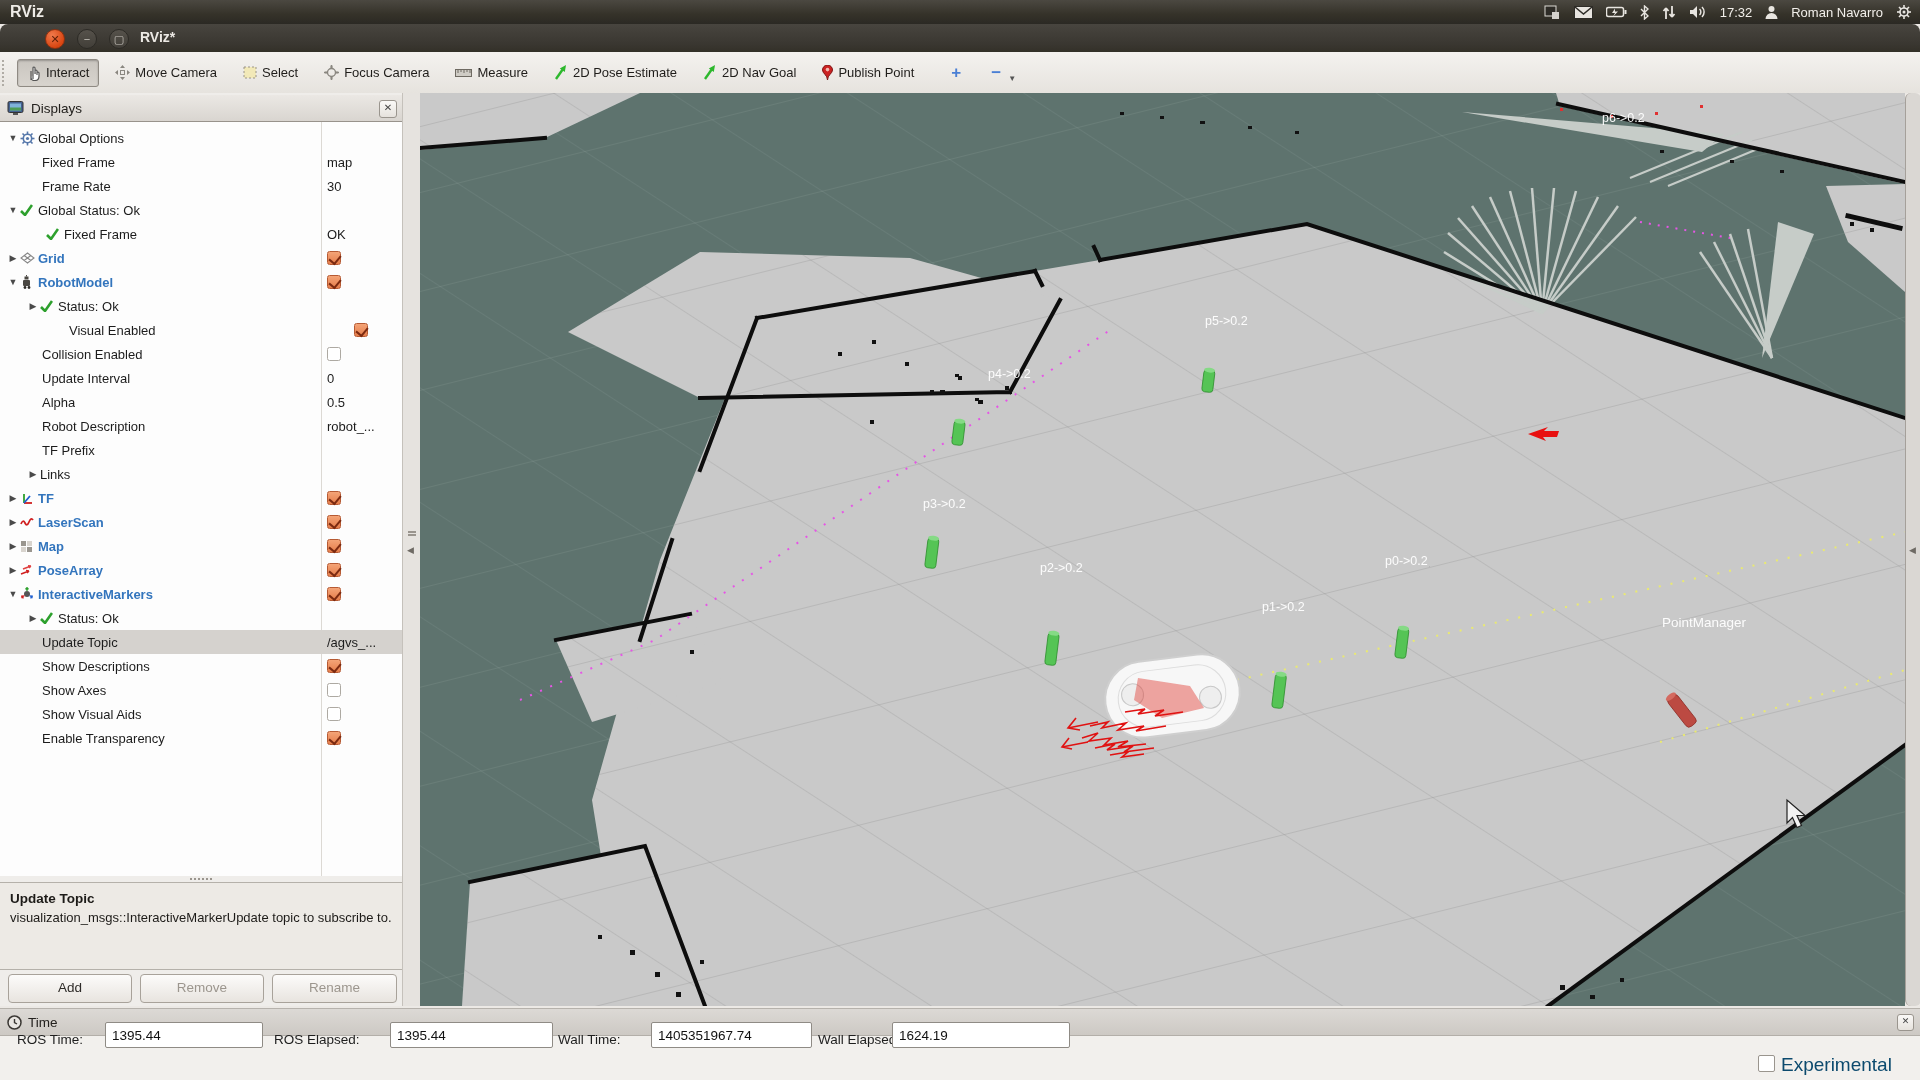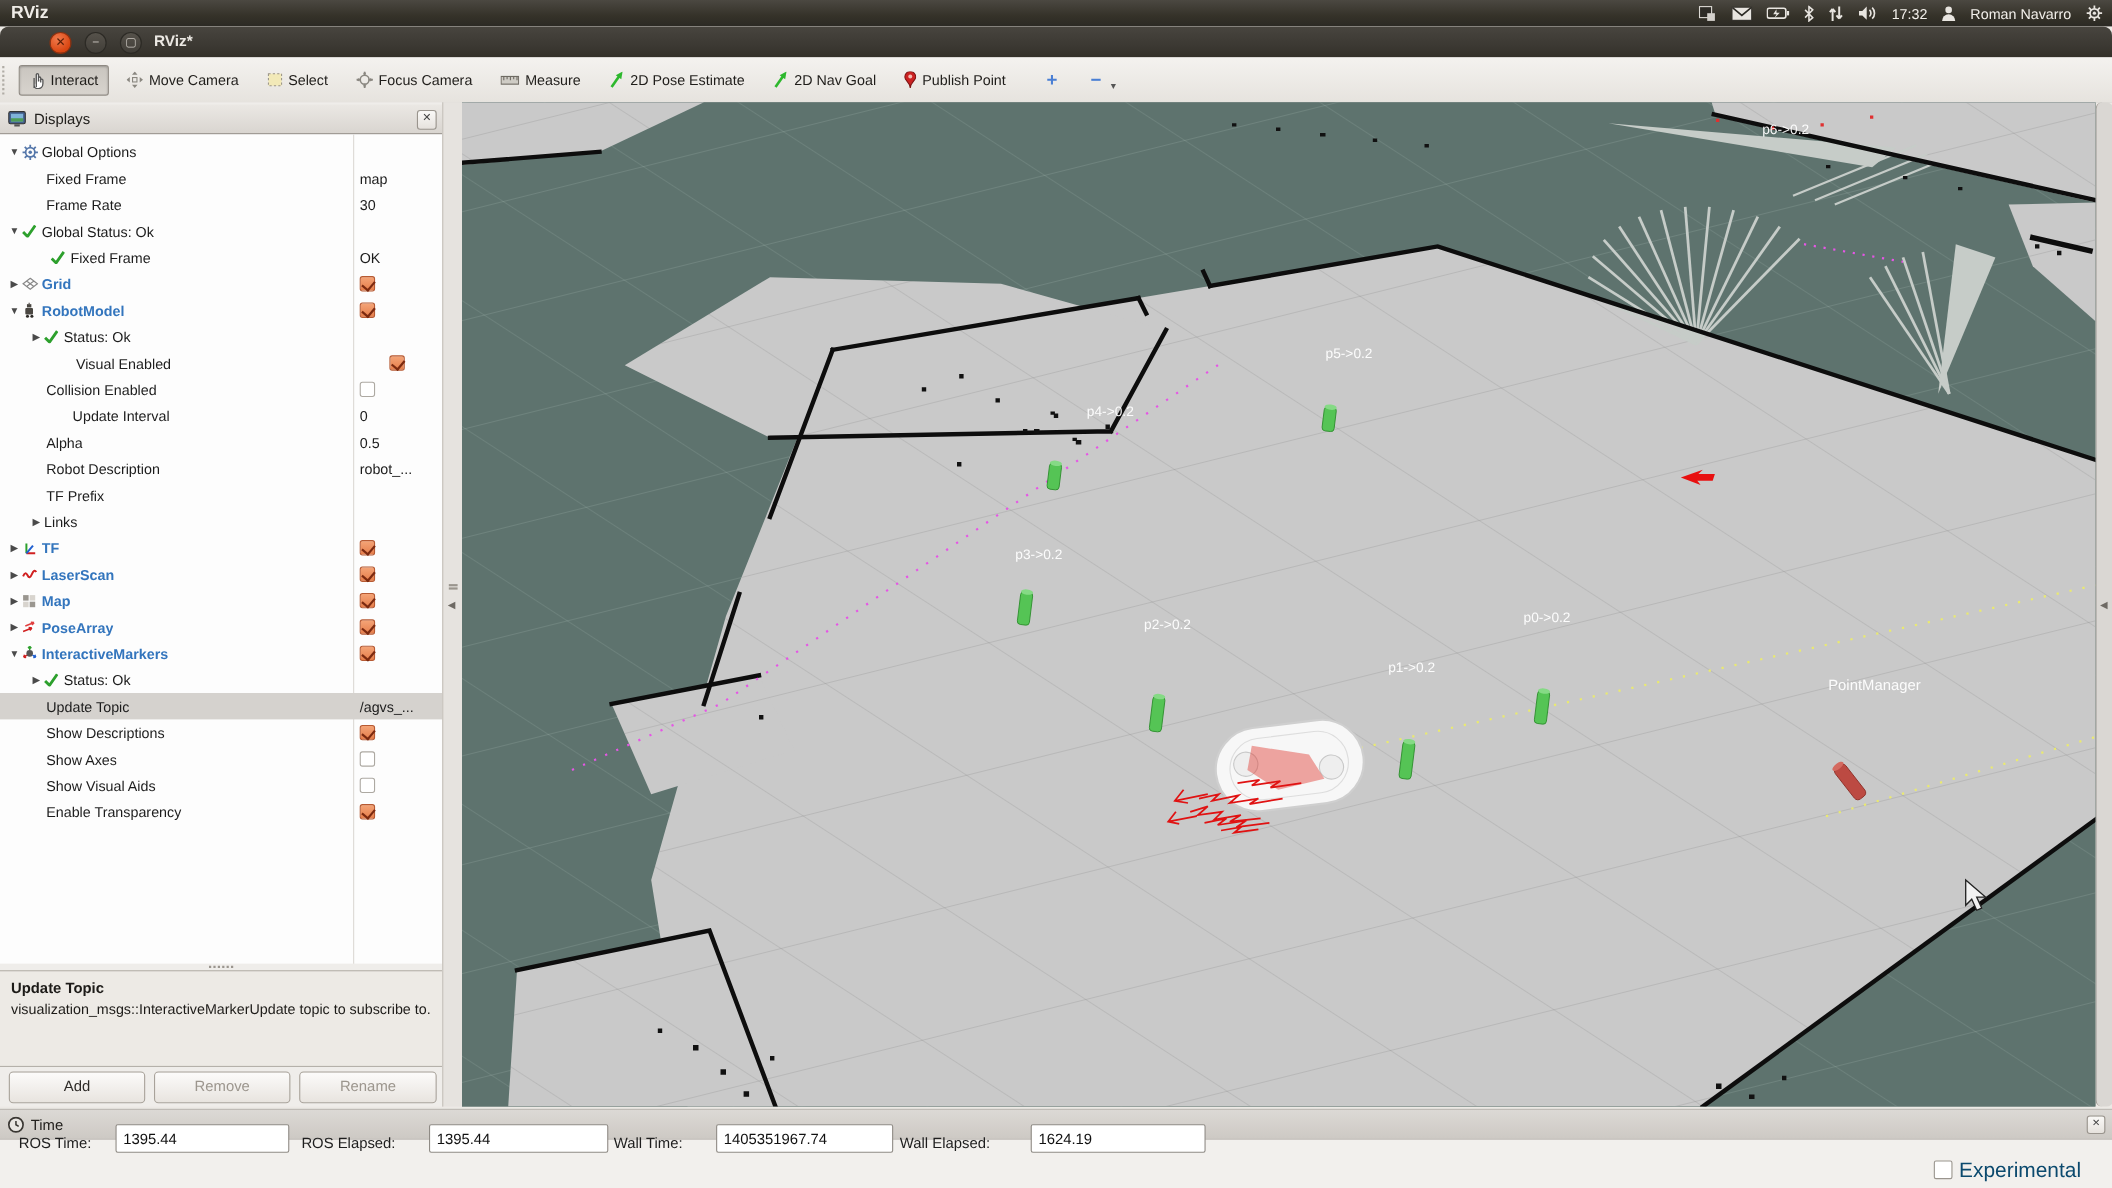--- a/index.html
+++ b/index.html
@@ -81,21 +81,21 @@
   #btn-add{left:8px;width:122px;text-align:center;} #btn-remove{left:140px;width:122px;} #btn-rename{left:272px;width:123px;}
   
   #splitter-left{position:absolute;left:402px;top:0;width:18px;height:913px;background:#E6E3DF;
     border-left:1px solid #c5c1bb;}
   #splitter-left .arrow{position:absolute;left:4px;top:452px;font-size:9px;color:#6e6a64;}
   #splitter-left .grip{position:absolute;left:5px;top:438px;width:8px;border-top:5px double #9a958e;}
   #right-strip{position:absolute;left:1905px;top:0;width:15px;height:913px;background:#DAD7D3;
     border-left:1px solid #a5a09a;border-radius:6px;}
   #right-strip .arrow{position:absolute;left:3px;top:452px;font-size:9px;color:#6e6a64;}
   
-  #viewport{position:absolute;left:420px;top:0;width:1485px;height:913px;background:#5E736E;}
+  #viewport{position:absolute;left:420px;top:0;width:1485px;height:913px;background:#5E736E;border-radius:23px;}
   #viewport svg{display:block;}
   
   #time-panel{position:absolute;left:0;top:1008px;width:1920px;height:72px;background:#F2F0ED;
     border-top:1px solid #b6b2ac;}
   #time-header{position:absolute;left:0;top:0;width:1920px;height:26px;
     background:linear-gradient(#DCD9D5,#CDC9C4);border-bottom:1px solid #b3afa9;
     display:flex;align-items:center;font-size:13.5px;color:#23211e;}
   #time-header svg{margin:0 6px 0 7px;}
   #time-close{position:absolute;right:6px;top:5px;width:15px;height:15px;border:1px solid #9a958e;
     border-radius:3px;background:linear-gradient(#FAF9F7,#E6E2DD);font-size:9px;line-height:13px;
@@ -358,21 +358,21 @@
               <span class="val">
                 <span class="cb on"></span>
               </span>
             </div>
             <div class="trow" style="padding-left: 42px;">
               <span class="lab">Collision Enabled</span>
               <span class="val">
                 <span class="cb off"></span>
               </span>
             </div>
-            <div class="trow" style="padding-left: 66px; text-align: center;">
+            <div class="trow" style="padding-left: 42px; text-align: center;">
               <span class="lab">Update Interval</span>
               <span class="val">
                 <span>0</span>
               </span>
             </div>
             <div class="trow" style="padding-left: 42px;">
               <span class="lab">Alpha</span>
               <span class="val">
                 <span>0.5</span>
               </span>
@@ -705,19 +705,19 @@
       <div id="time-close">✕</div>
     </div>
     <div id="time-fields">
         <div class="tfield-label" style="left: 17px;">ROS Time:</div>
         <input class="tfield-input" value="1395.44" style="left: 105px; width: 158px;">
         <div class="tfield-label" style="left: 274px;">ROS Elapsed:</div>
         <input class="tfield-input" value="1395.44" style="left: 390px; width: 163px;">
         <div class="tfield-label" style="left: 558px;">Wall Time:</div>
         <input class="tfield-input" value="1405351967.74" style="left: 651px; width: 161px;">
         <div class="tfield-label" style="left: 818px;">Wall Elapsed:</div>
-        <input class="tfield-input" value="1624.19" style="left: 937px; width: 159px;">
+        <input class="tfield-input" value="1624.19" style="left: 892px; width: 178px;">
       </div>
     <div id="experimental-box"></div>
     <div id="experimental-label">Experimental</div>
   </div>
 
 </div>
 
 </body></html>

